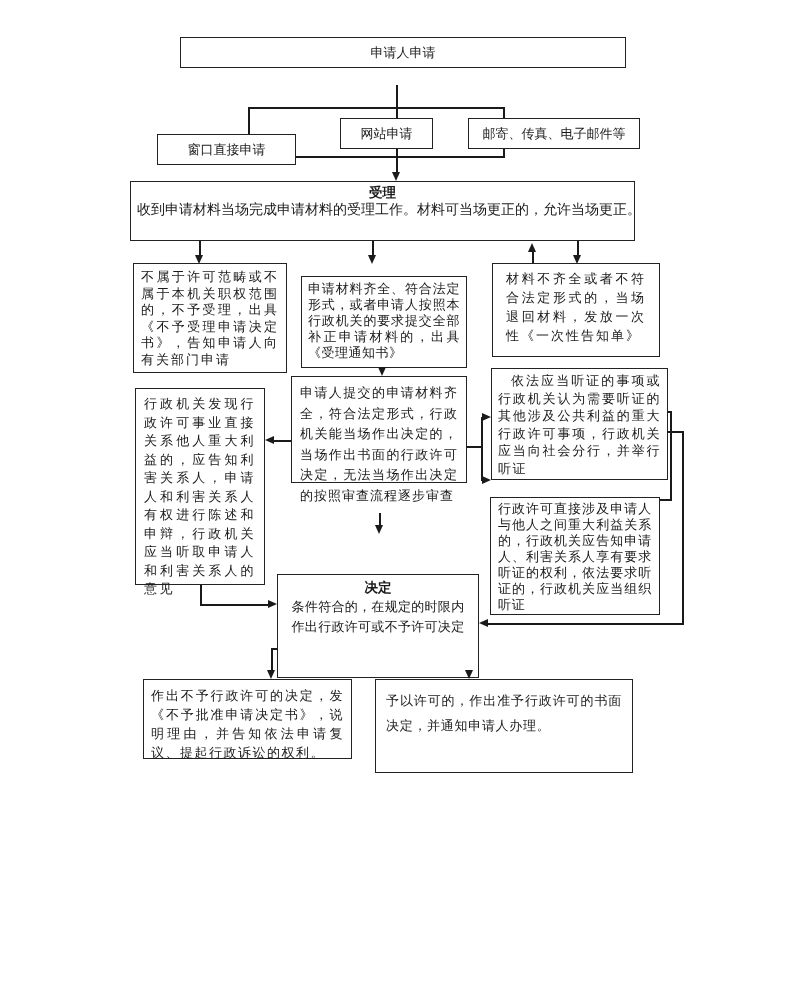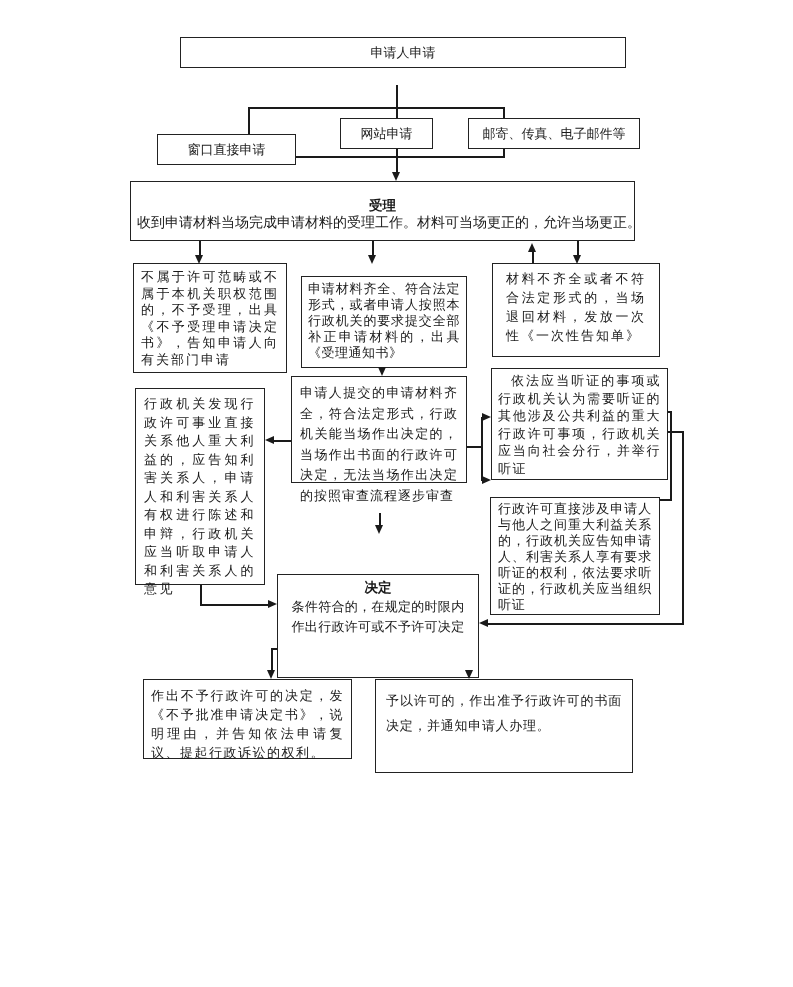--- a/index.html
+++ b/index.html
@@ -15,21 +15,21 @@
   }
   .center { display:flex; align-items:center; justify-content:center; text-align:center; }
   .jtext { text-align:justify; text-align-last:left; }
 
   
   #b-apply      { left:180px; top:37px;  width:446px; height:31px; }
   #b-ch-window  { left:157px; top:118px; width:139px; height:31px;margin-top:16px; }
   #b-ch-web     { left:340px; top:118px; width:93px;  height:31px; }
   #b-ch-mail    { left:468px; top:118px; width:172px; height:31px; }
   #b-accept     { left:130px; top:181px; width:505px; height:60px; }
-  #b-accept .t  { text-align:center; font-weight:bold; margin-top:15px; font-size:13.5px; }
+  #b-accept .t  { text-align:center; font-weight:bold; margin-top:2px; font-size:13.5px; }
   #b-accept .b  { font-size:14px; padding:0 6px; white-space:nowrap; }
   #b-reject     { left:133px; top:263px; width:154px; height:110px; padding:5px 7px;  line-height:16.5px; letter-spacing:2px; }
   #b-complete   { left:301px; top:276px; width:166px; height:92px;  padding:4px 6px;  line-height:16px;   letter-spacing:0.5px; }
   #b-incomplete { left:492px; top:263px; width:168px; height:94px;  padding:5px 13px;  line-height:19px;   letter-spacing:2px; }
   #b-stake      { left:135px; top:388px; width:130px; height:197px; padding:6px 8px;  line-height:18.5px; letter-spacing:2.5px; }
   #b-onsite     { left:291px; top:376px; width:176px; height:107px; padding:6px 8px;  line-height:20.5px; letter-spacing:1px; }
   #b-hear1      { left:491px; top:368px; width:177px; height:112px; padding:3px 6px;  line-height:17.5px; letter-spacing:1.5px; text-indent:1em; }
   #b-hear2      { left:490px; top:497px; width:170px; height:118px; padding:3px 7px;  line-height:16px;   letter-spacing:0.8px; }
   #b-decision   { left:277px; top:534px; width:202px; height:104px;margin-top:40px; }
   #b-decision .t{ text-align:center; font-weight:bold; margin-top:4px; font-size:13.5px; }

